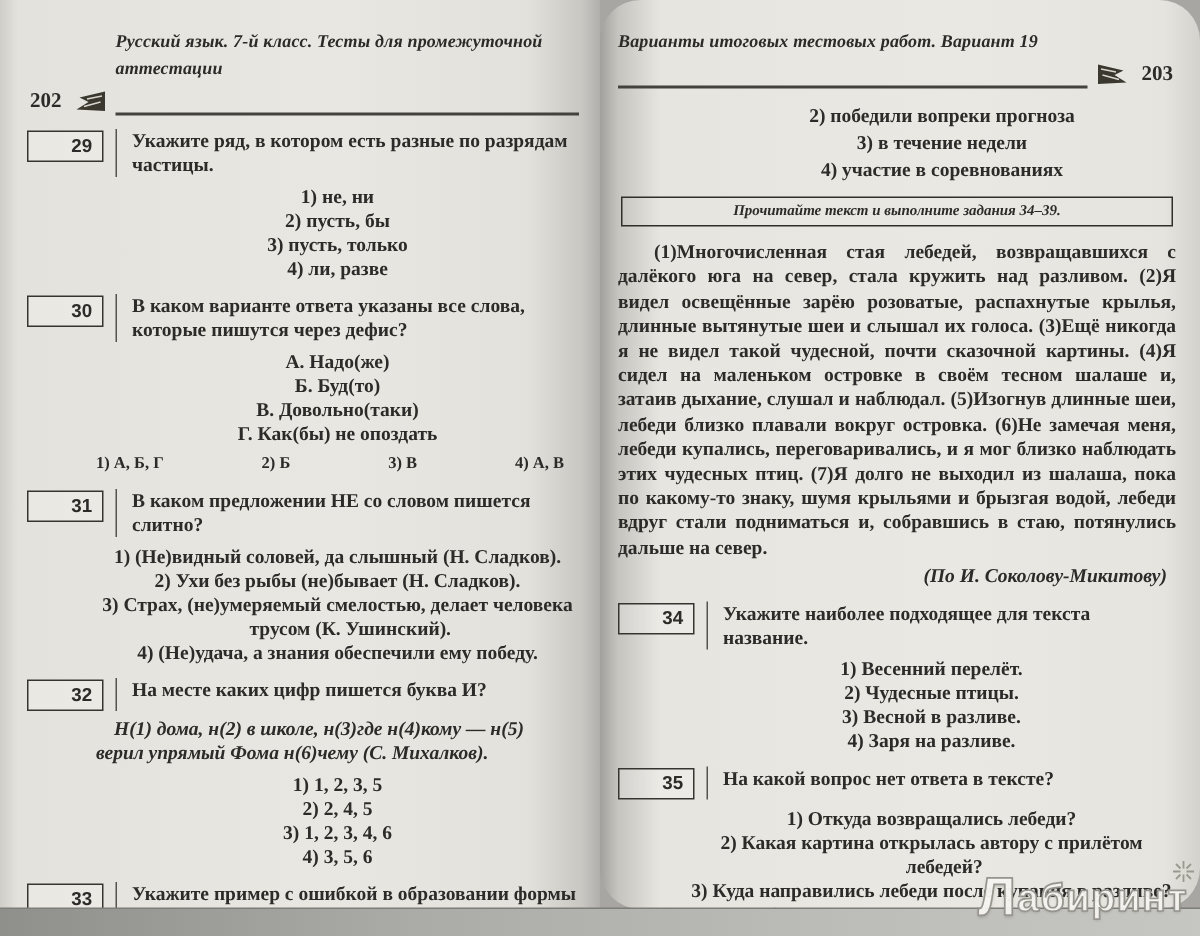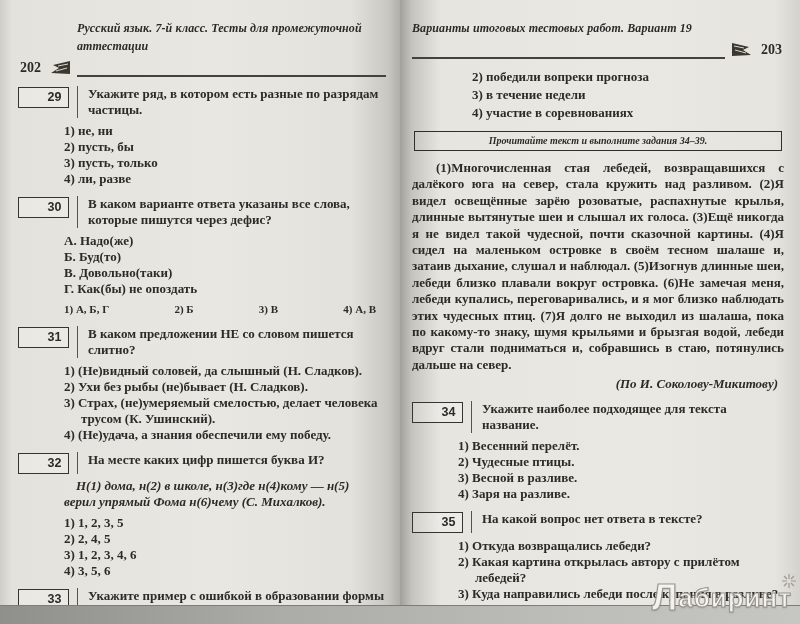--- a/index.html
+++ b/index.html
@@ -16,20 +16,21 @@
   .page{height:100%;box-sizing:border-box;color:#2c2b29;font-weight:bold;}
   .page-left{
     width:400px;
     background:linear-gradient(90deg,#cfcdc7 0%,#e4e2dc 3%,#e9e7e1 55%,#e3e1db 88%,#c9c7c2 97%,#b1afab 100%);
     padding:18px 14px 0 18px;
   }
   .page-right{
     width:400px;position:relative;
     background:linear-gradient(90deg,#a2a09c 0%,#c6c4be 3%,#e7e5df 10%,#eae8e2 60%,#e6e4de 94%,#d4d2cd 100%);
     padding:18px 16px 0 12px;
+    border-radius:27px;
   }
   .bottom-edge{position:absolute;left:0;bottom:0;width:800px;height:18px;
     background:linear-gradient(90deg,#8f8f8b 0%,#ababa7 35%,#bcbcb8 70%,#c6c6c2 100%);
     border-top:1px solid #7d7d79;}
 
   
   .page-head{display:flex;align-items:flex-end;gap:6px;margin-bottom:9px;}
   .pnum{font-size:14px;font-weight:bold;padding:0 2px 1px 2px;}
   .head-rule{flex:1;border-bottom:2px solid #44423d;text-align:left;padding-bottom:21px;}
   .head-title{font-style:italic;font-weight:bold;font-size:12px;letter-spacing:.1px;}
@@ -38,21 +39,21 @@
   
   .q{margin-bottom:9px;}
   .q-head{display:flex;align-items:stretch;}
   .q-num{flex:0 0 auto;min-width:27px;height:19px;line-height:19px;margin-top:1px;
     border:1.6px solid #35342f;text-align:center;
     font-family:"Liberation Sans",sans-serif;font-size:12.5px;font-weight:bold;
     background:rgba(255,255,255,.22);padding-left:22px;}
   .q-text{margin-left:8px;border-left:1.4px solid #55534e;padding-left:10px;
     font-size:13px;line-height:16px;font-weight:bold;}
   .q-opts{margin:5px 0 0 46px;font-size:13px;line-height:16px;}
-  .opt{padding-left:17px;text-indent:-17px;}
+  .opt{padding-left:17px;text-indent:-17px;text-align:center;}
   .opts-row{display:flex;justify-content:space-between;margin:4px 10px 0 46px;
     font-size:11px;line-height:16px;}
   .q-quote{margin:4px 2px 0 46px;font-style:italic;font-size:13px;line-height:16px;text-indent:12px;}
 
   
   .cont-opts{margin:2px 0 9px 60px;font-size:13px;line-height:18px;}
   .instr-box{border:1.6px solid #2f2e2a;margin:9px 2px;padding:3px 6px 4px;
     text-align:center;font-style:italic;font-weight:bold;font-size:10px;}
   .passage{margin:9px 0 0 0;font-size:13px;line-height:16.4px;font-weight:bold;
     text-align:justify;text-indent:24px;}

